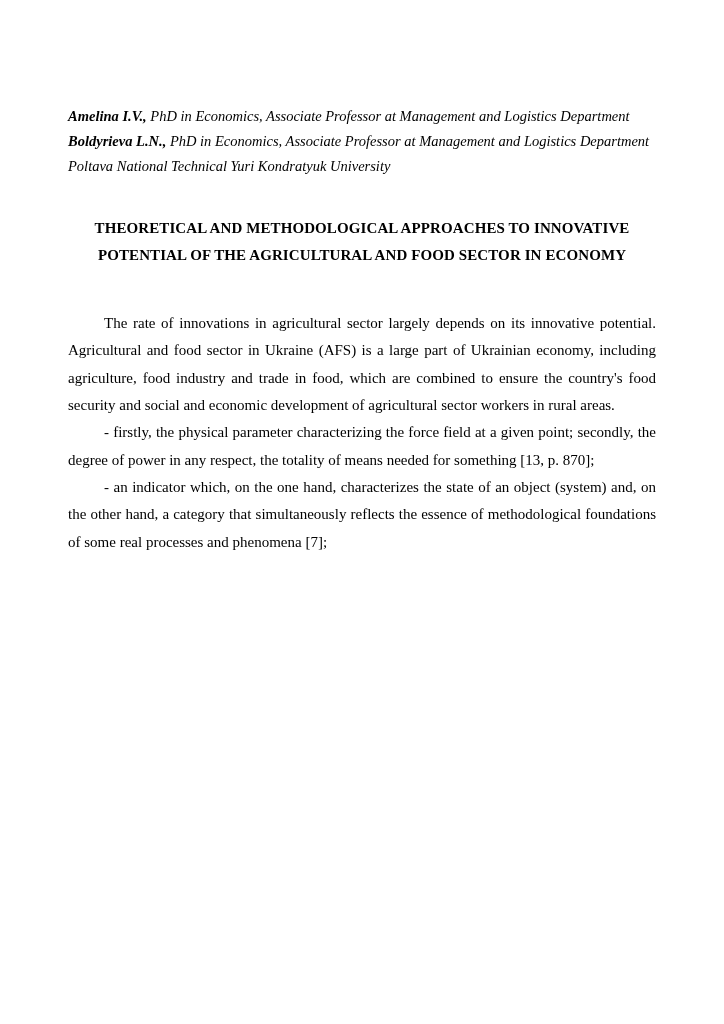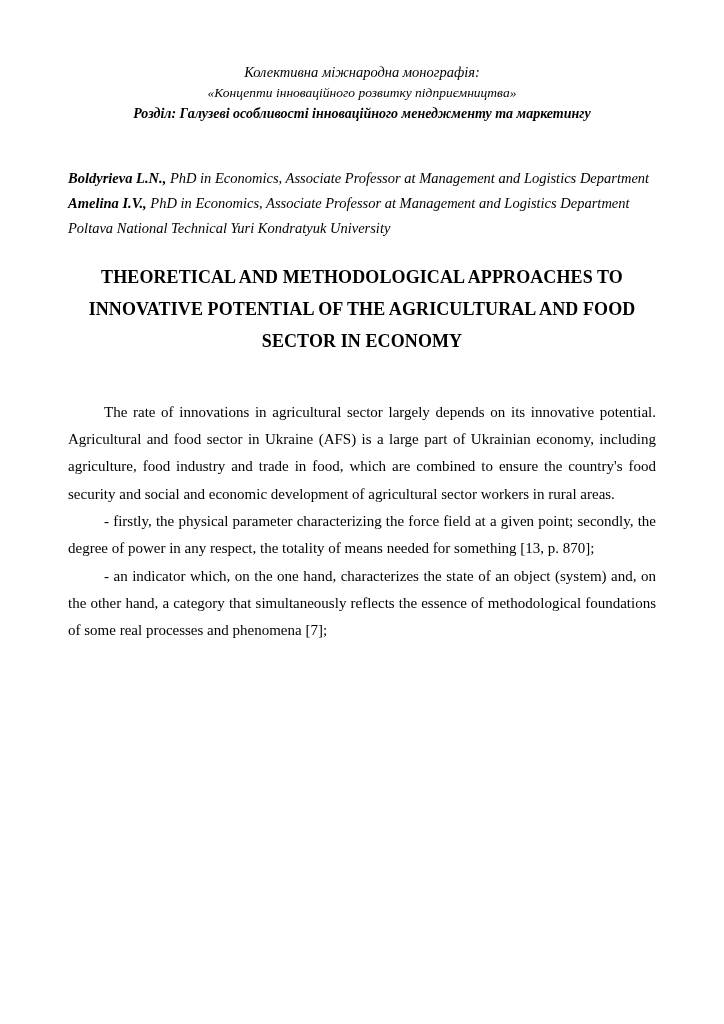--- a/index.html
+++ b/index.html
@@ -55,23 +55,23 @@
     font-style: italic;
   }
   .author-role {
     font-style: italic;
   }
   .affiliation {
     font-style: italic;
     font-family: Liberation Serif, serif;
   }
   .title-block {
-    margin-top: 20px;
+    margin-top: 36px;
     text-align: center;
-    font-size: 18px;
+    font-size: 15px;
     font-weight: bold;
     line-height: 1.78;
     letter-spacing: 0.1px;
   }
   .body-block {
     margin-top: 42px;
     font-size: 15px;
     line-height: 1.82;
     text-align: justify;
   }
@@ -79,33 +79,28 @@
     margin: 0;
     text-indent: 36px;
     text-align: justify;
   }
 </style>
 </head>
 <body>
 
 <div class="page">
 
-  <div class="header-block">
-    <div class="header-line-1">Колективна міжнародна монографія:</div>
-    <div class="header-line-2">«Концепти інноваційного розвитку підприємництва»</div>
-    <div class="header-line-3">Розділ: Галузеві особливості інноваційного менеджменту та маркетингу</div>
-  </div>
 
   <div class="authors-block">
     <div>
-      <span class="author-name">Boldyrieva L.N.,</span>
+      <span class="author-name">Amelina I.V.,</span>
       <span class="author-role">PhD in Economics, Associate Professor at Management and Logistics Department</span>
     </div>
     <div>
-      <span class="author-name">Amelina I.V.,</span>
+      <span class="author-name">Boldyrieva L.N.,</span>
       <span class="author-role">PhD in Economics, Associate Professor at Management and Logistics Department</span>
     </div>
     <div class="aff-line affiliation">Poltava National Technical Yuri Kondratyuk University</div>
   </div>
 
   <div class="title-block">THEORETICAL AND METHODOLOGICAL APPROACHES TO INNOVATIVE POTENTIAL OF THE AGRICULTURAL AND FOOD SECTOR IN ECONOMY</div>
 
   <div class="body-block">
     <p>The rate of innovations in agricultural sector largely depends on its innovative potential. Agricultural and food sector in Ukraine (AFS) is a large part of Ukrainian economy, including agriculture, food industry and trade in food, which are combined to ensure the country's food security and social and economic development of agricultural sector workers in rural areas.</p>
     <p>- firstly, the physical parameter characterizing the force field at a given point; secondly, the degree of power in any respect, the totality of means needed for something [13, p. 870];</p>

